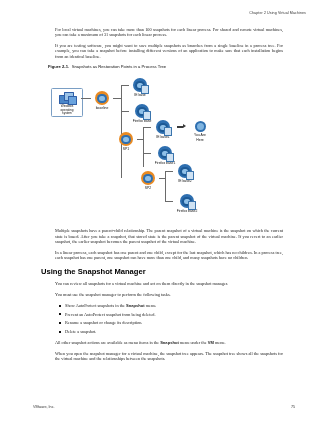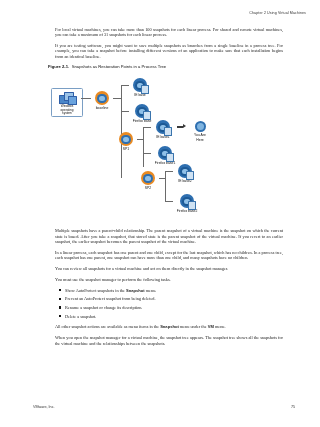--- a/index.html
+++ b/index.html
@@ -271,20 +271,21 @@
             <div class="pg"></div>
         </div>
         <div class="lbl">Firefox base2</div>
       </div>
 
     </div>
 
     <p class="para">Multiple snapshots have a parent-child relationship. The parent snapshot of a virtual machine is the snapshot on which the current state is based. After you take a snapshot, that stored state is the parent snapshot of the virtual machine. If you revert to an earlier snapshot, the earlier snapshot becomes the parent snapshot of the virtual machine.</p>
     <p class="para">In a linear process, each snapshot has one parent and one child, except for the last snapshot, which has no children. In a process tree, each snapshot has one parent, one snapshot can have more than one child, and many snapshots have no children.</p>
 
+    <h2 class="section">Using the Snapshot Manager</h2>
 
     <p class="para">You can review all snapshots for a virtual machine and act on them directly in the snapshot manager.</p>
     <p class="para">You must use the snapshot manager to perform the following tasks.</p>
 
     <ul class="bullets">
       <li><span>Show AutoProtect snapshots in the </span><span class="bold">Snapshot</span><span> menu.</span></li>
       <li><span>Prevent an AutoProtect snapshot from being deleted.</span></li>
       <li><span>Rename a snapshot or change its description.</span></li>
       <li><span>Delete a snapshot.</span></li>
     </ul>

